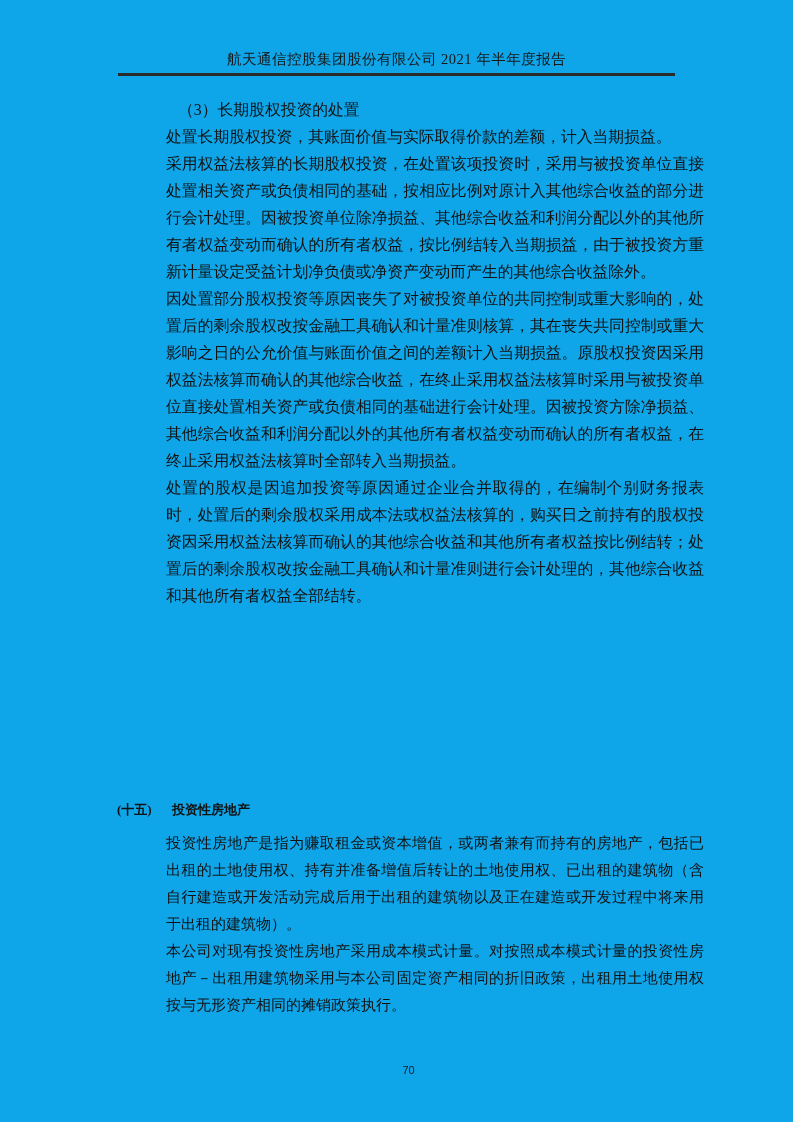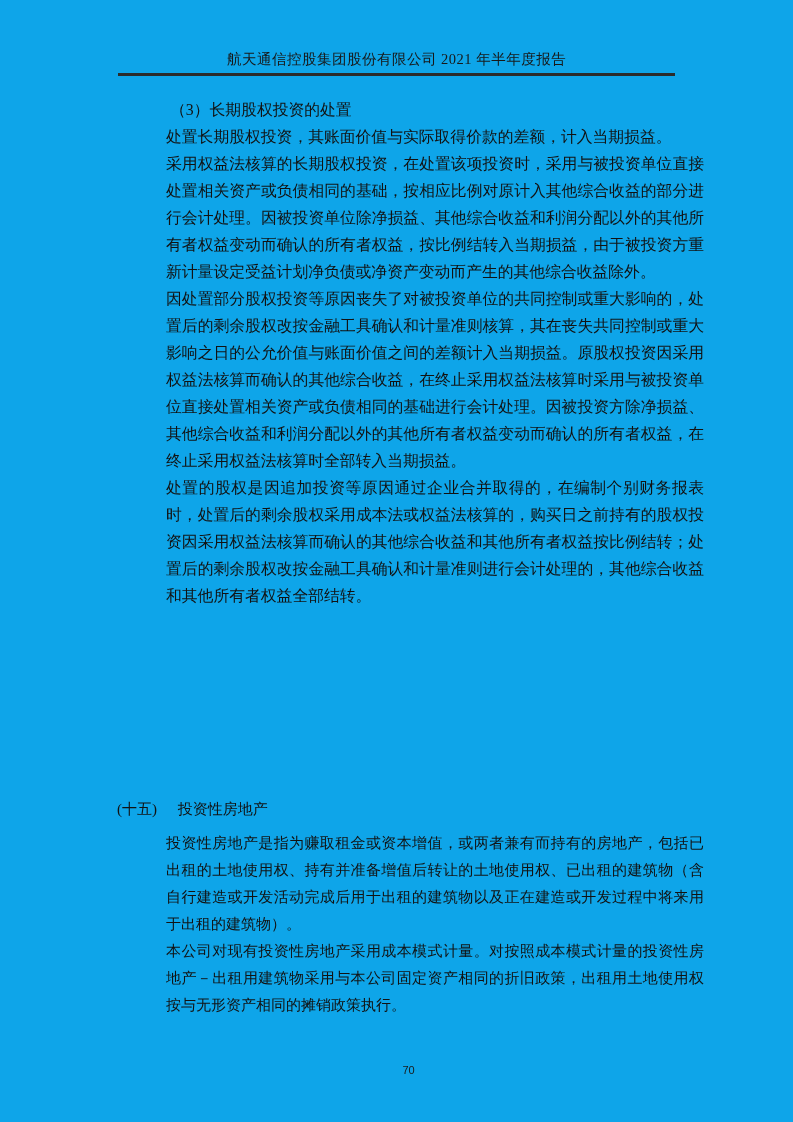--- a/index.html
+++ b/index.html
@@ -38,39 +38,39 @@
     position: absolute;
     top: 96px;
     left: 166px;
     width: 538px;
     font-size: 15.8px;
     line-height: 27px;
     text-align: justify;
     text-justify: inter-character;
   }
   .sub-heading {
-    margin: 0 0 0 4px;
+    margin: 0 0 0 12px;
     text-align: left;
     white-space: nowrap;
   }
   .content-main p {
     margin: 0;
   }
   .content-main p:last-child {
     text-align-last: left;
   }
   .section15 {
     position: absolute;
     top: 796px;
     left: 117px;
     width: 587px;
   }
   .section15-headrow {
-    font-weight: normal;
-    font-size: 15px;
+    font-weight: bold;
+    font-size: 13px;
     line-height: 27px;
     white-space: nowrap;
   }
   .section15-label {
     display: inline-block;
   }
   .section15-title {
     display: inline-block;
     margin-left: 17px;
   }

